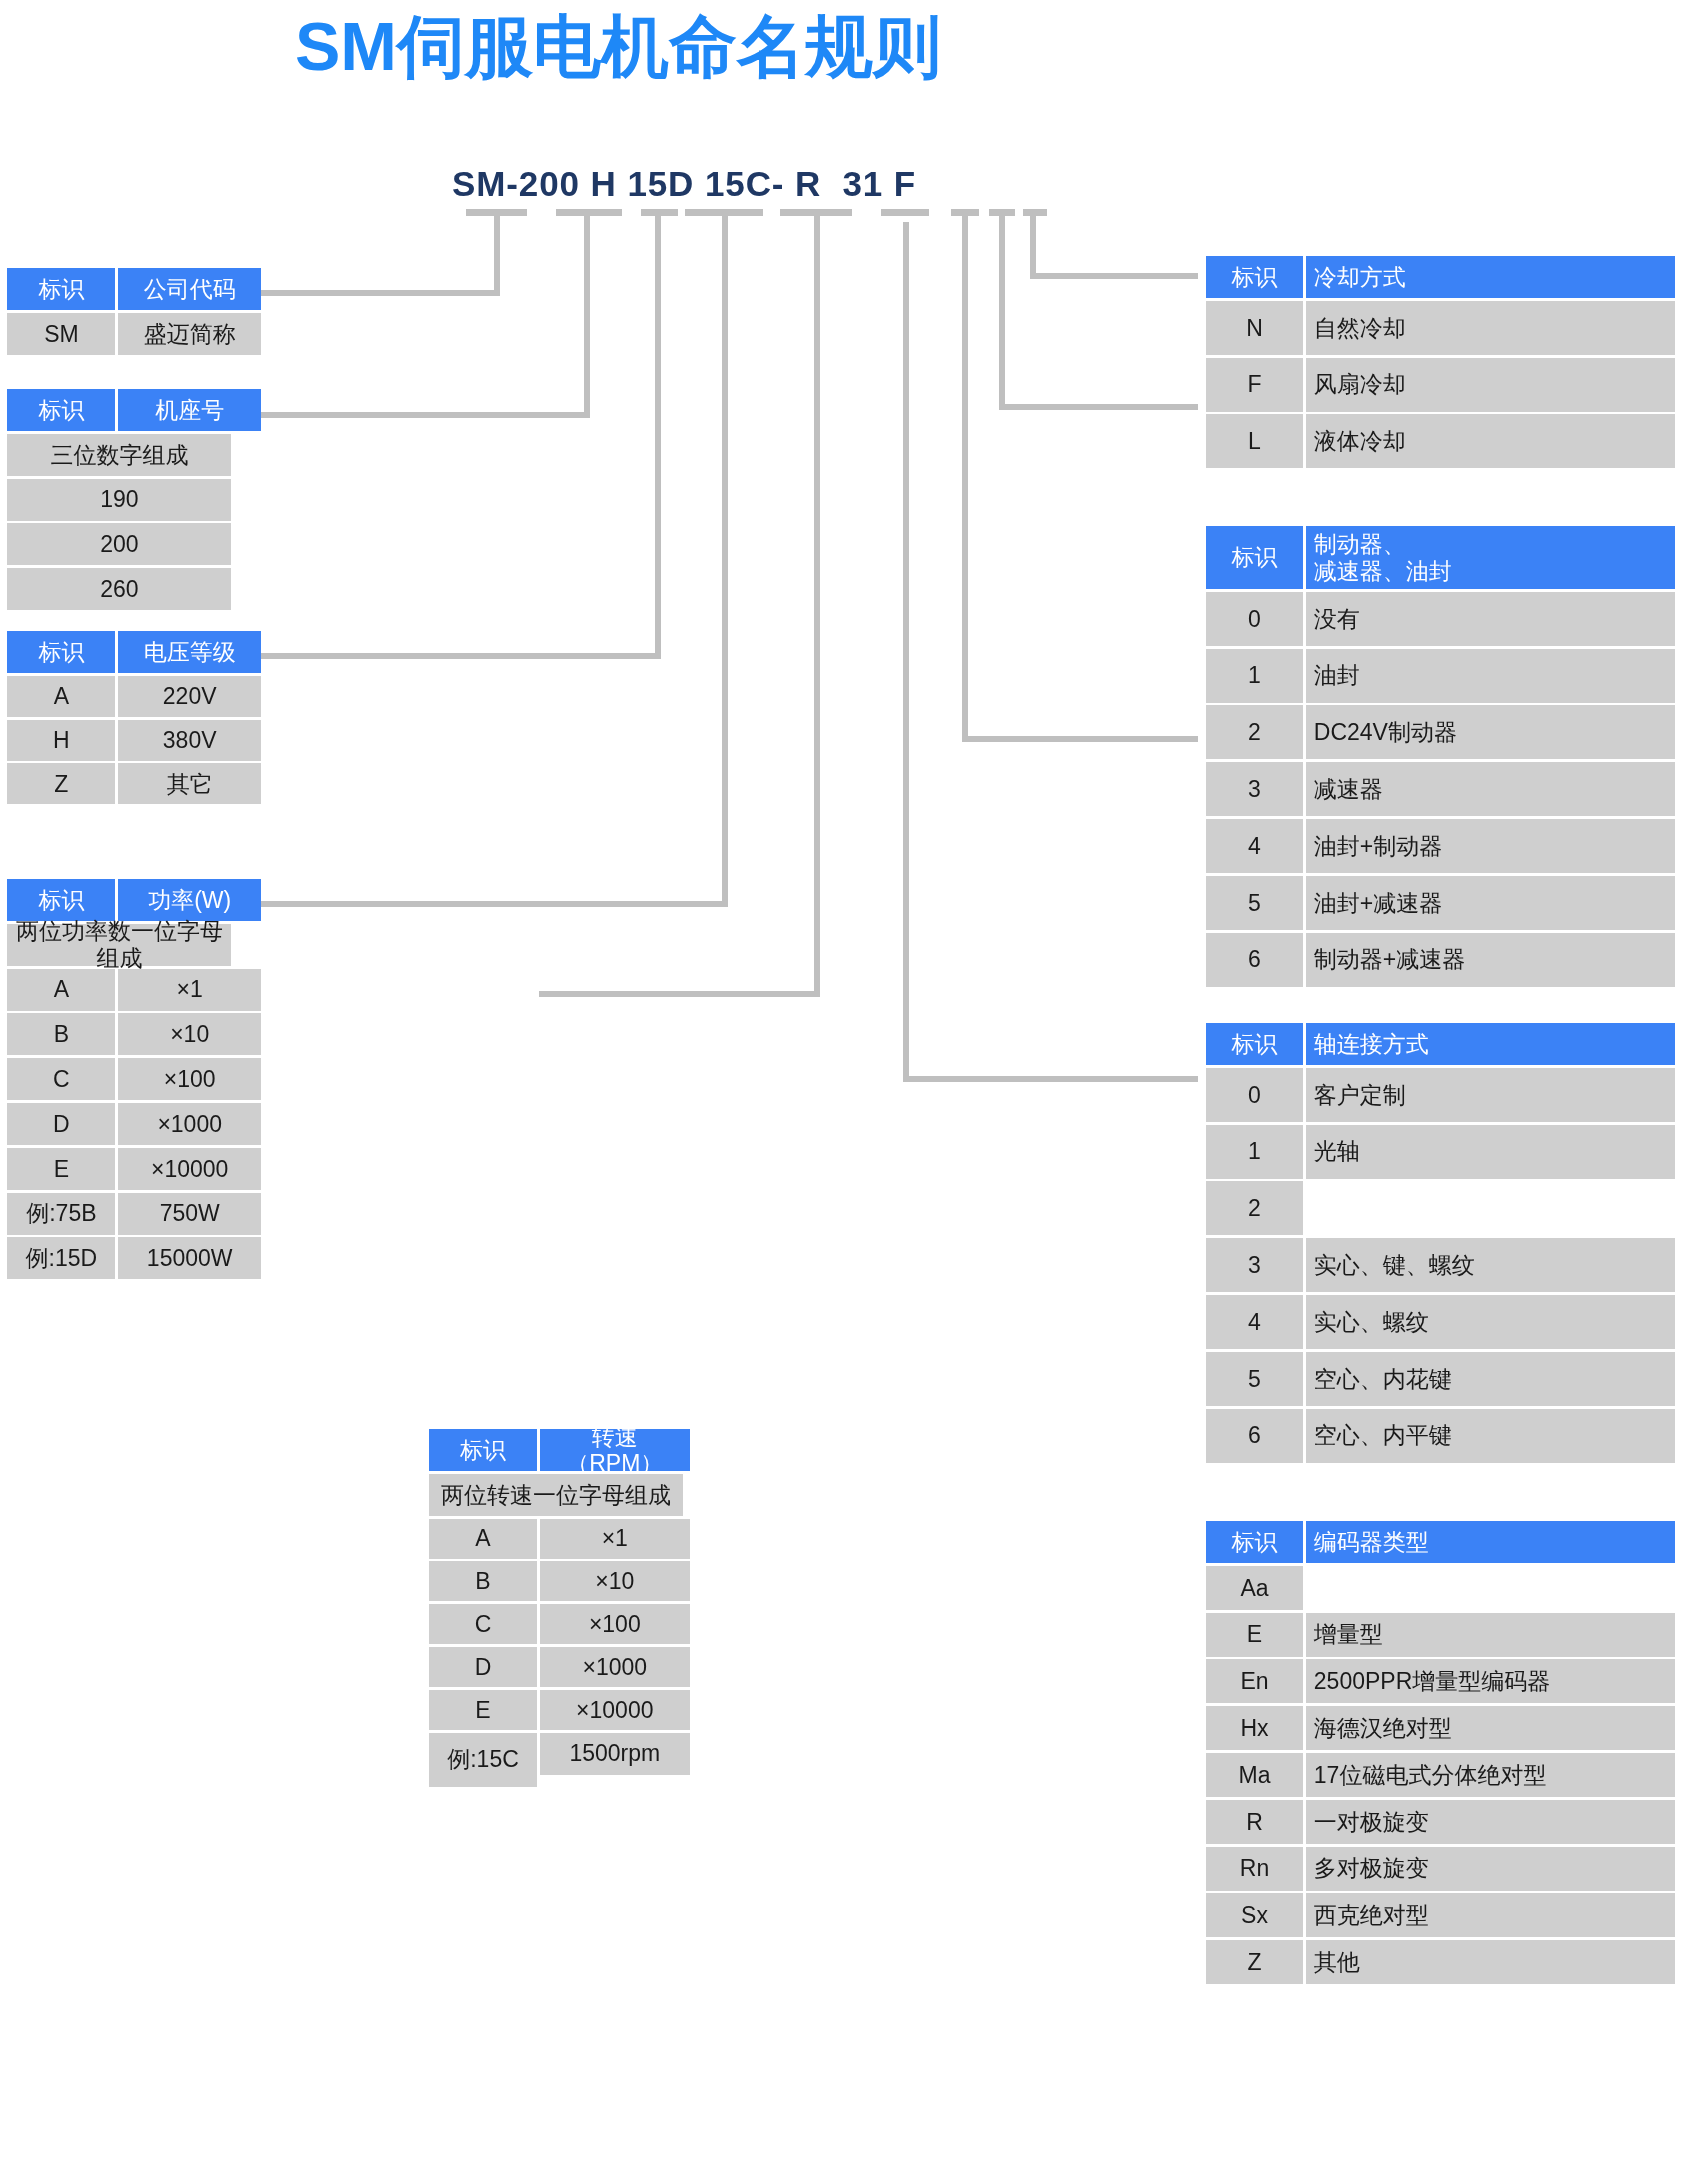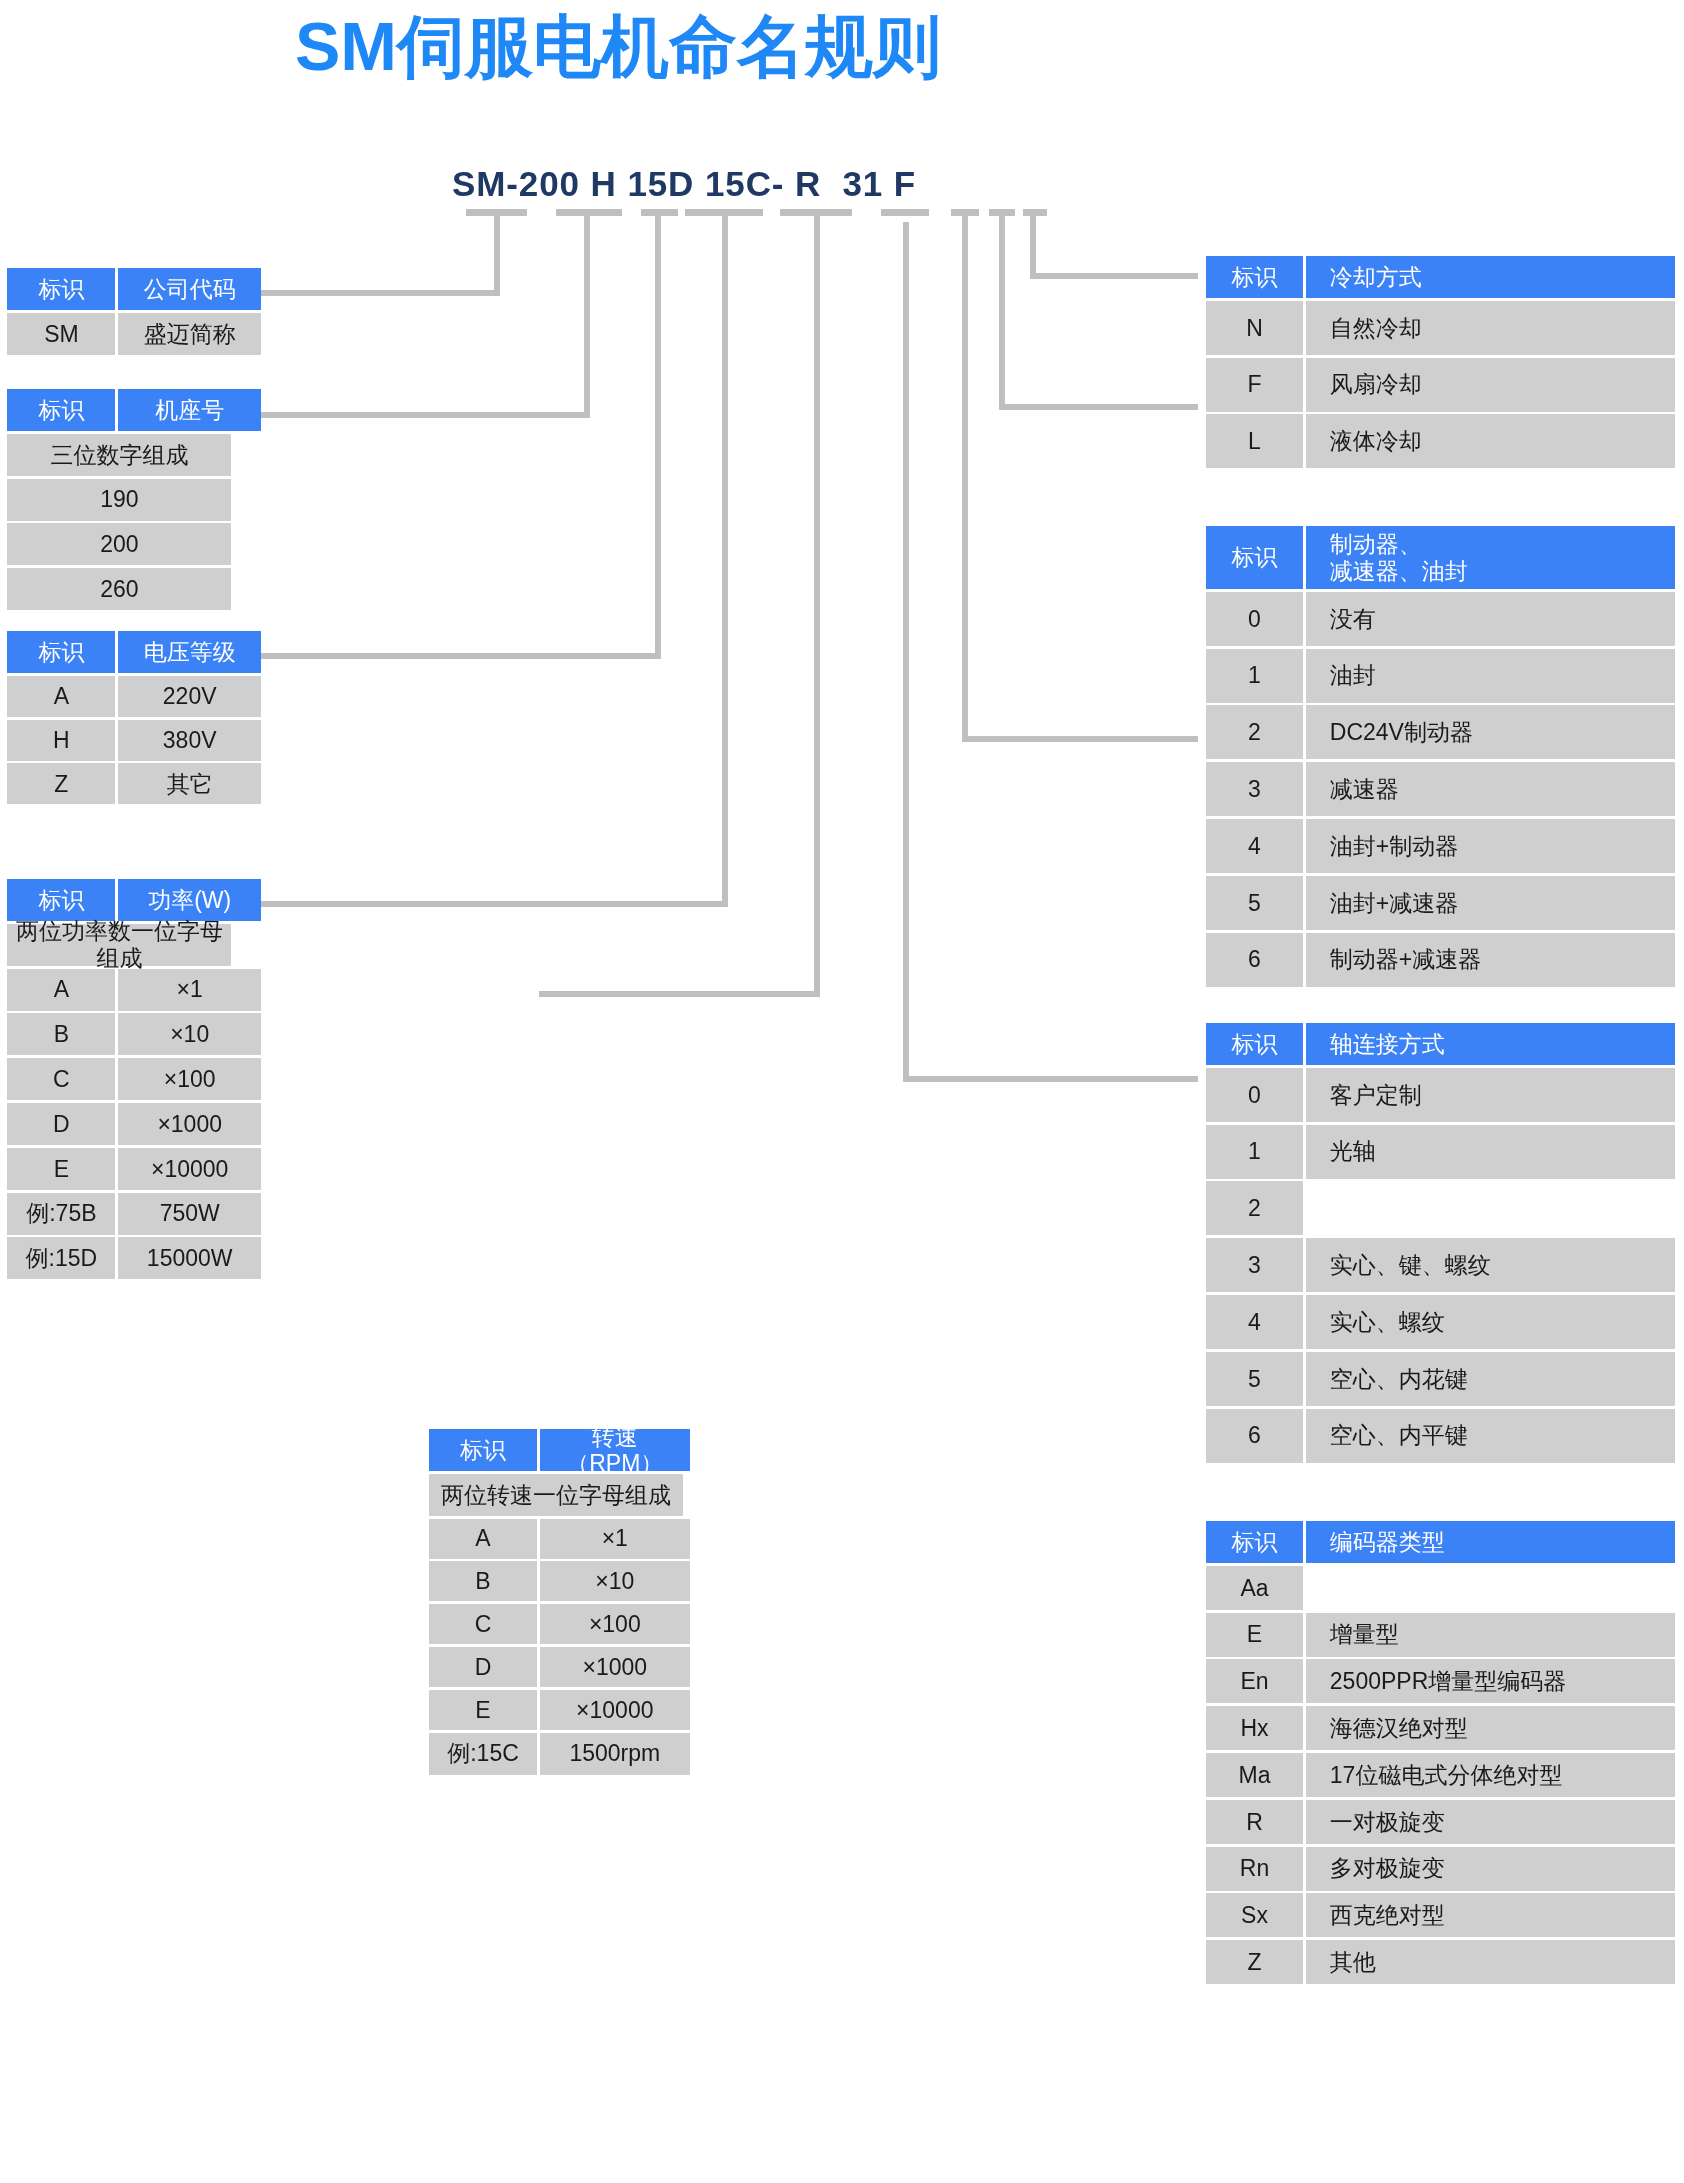--- a/index.html
+++ b/index.html
@@ -34,21 +34,21 @@
   .tbl{position:absolute;border-collapse:separate;border-spacing:0;}
   .tbl .r{display:flex;margin-bottom:2.8px;}
   .tbl .c{
     background:#CFCFCF;color:#1A1A1A;
     display:flex;align-items:center;justify-content:center;
     font-size:23px;line-height:1.15;text-align:center;
     box-sizing:border-box;padding:1.8px 3.7px;
   }
   .tbl .r.hdr .c{background:#3b82f6;color:#ffffff;}
   .tbl .c.k{margin-right:2.8px;}
-  .tbl .c.left{justify-content:flex-start;padding-left:24px;text-align:left;}
+  .tbl .c.left{justify-content:flex-start;padding-left:8px;text-align:left;}
   .tbl .c.span{margin-right:0;}
 
   
   .w-id{width:108px;}
   .w-val{width:143px;}
   .w-full{width:224px;}
 
   .w-id2{width:108px;}
   .w-val2{width:150px;}
   .w-full2{width:254px;}
@@ -218,21 +218,21 @@
     </div>
     <div class="r">
       <div class="c k w-id2" style="height:40px;">D</div>
       <div class="c w-val2" style="height:40px;">×1000</div>
     </div>
     <div class="r">
       <div class="c k w-id2" style="height:40px;">E</div>
       <div class="c w-val2" style="height:40px;">×10000</div>
     </div>
     <div class="r">
-      <div class="c k w-id2" style="height:42px;">例:15C</div>
+      <div class="c k w-id2" style="height:54px;">例:15C</div>
       <div class="c w-val2" style="height:42px;">1500rpm</div>
     </div>
   </div>
 
   <div class="tbl" style="left:1206px;top:256px;">
     <div class="r hdr">
       <div class="c k w-ridl h46">标识</div>
       <div class="c left w-rval h46">冷却方式</div>
     </div>
     <div class="r">

